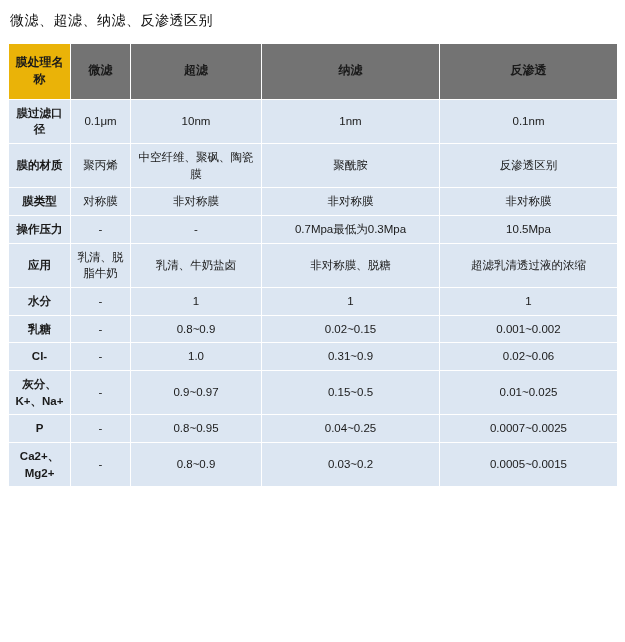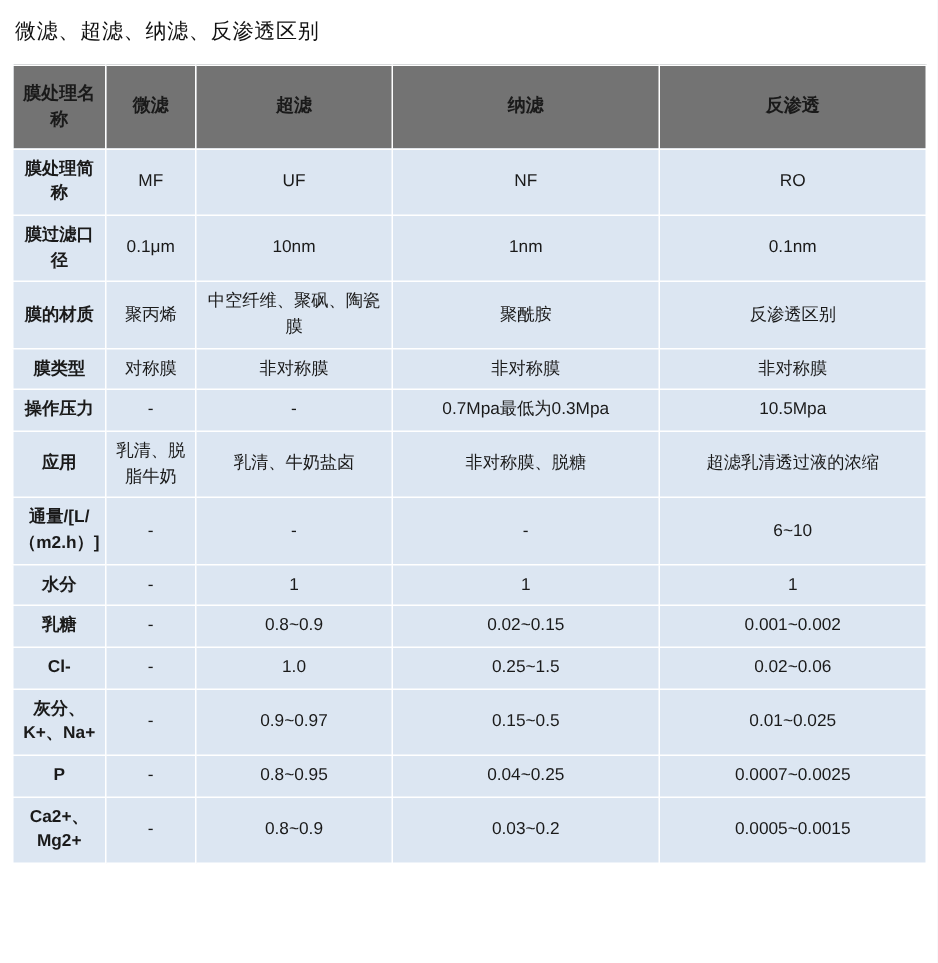--- a/index.html
+++ b/index.html
@@ -55,21 +55,21 @@
     font-weight: bold;
     padding: 10px 2px;
     font-size: 12px;
   }
   table.spec td.rowhead {
     font-weight: bold;
     background: #dce6f2;
     font-size: 11.5px;
   }
   table.spec tr.header-row td.rowhead {
-    background: #737373;
+    background: #eab308;
   }
   .tall td { padding-top: 11px; padding-bottom: 11px; }
   .xtall td { padding-top: 16px; padding-bottom: 16px; }
 </style>
 </head>
 <body>
 
 <div class="page">
 
   <div class="doc-title">微滤、超滤、纳滤、反渗透区别</div>
@@ -84,27 +84,20 @@
     </colgroup>
     <tbody>
       <tr class="header-row">
         <td class="rowhead">膜处理名称</td>
         <td>微滤</td>
         <td>超滤</td>
         <td>纳滤</td>
         <td>反渗透</td>
       </tr>
 
-      <tr class="tall">
-        <td class="rowhead">膜处理简称</td>
-        <td>MF</td>
-        <td>UF</td>
-        <td>NF</td>
-        <td>RO</td>
-      </tr>
 
       <tr class="tall">
         <td class="rowhead">膜过滤口径</td>
         <td>0.1μm</td>
         <td>10nm</td>
         <td>1nm</td>
         <td>0.1nm</td>
       </tr>
 
       <tr class="tall">
@@ -132,27 +125,20 @@
       </tr>
 
       <tr class="tall">
         <td class="rowhead">应用</td>
         <td>乳清、脱脂牛奶</td>
         <td>乳清、牛奶盐卤</td>
         <td>非对称膜、脱糖</td>
         <td>超滤乳清透过液的浓缩</td>
       </tr>
 
-      <tr class="tall">
-        <td class="rowhead">通量/[L/（m2.h）]</td>
-        <td>-</td>
-        <td>-</td>
-        <td>-</td>
-        <td>6~10</td>
-      </tr>
 
       <tr>
         <td class="rowhead">水分</td>
         <td>-</td>
         <td>1</td>
         <td>1</td>
         <td>1</td>
       </tr>
 
       <tr>
@@ -160,21 +146,21 @@
         <td>-</td>
         <td>0.8~0.9</td>
         <td>0.02~0.15</td>
         <td>0.001~0.002</td>
       </tr>
 
       <tr>
         <td class="rowhead">Cl-</td>
         <td>-</td>
         <td>1.0</td>
-        <td>0.25~1.5</td>
+        <td>0.31~0.9</td>
         <td>0.02~0.06</td>
       </tr>
 
       <tr class="xtall">
         <td class="rowhead">灰分、K+、Na+</td>
         <td>-</td>
         <td>0.9~0.97</td>
         <td>0.15~0.5</td>
         <td>0.01~0.025</td>
       </tr>

